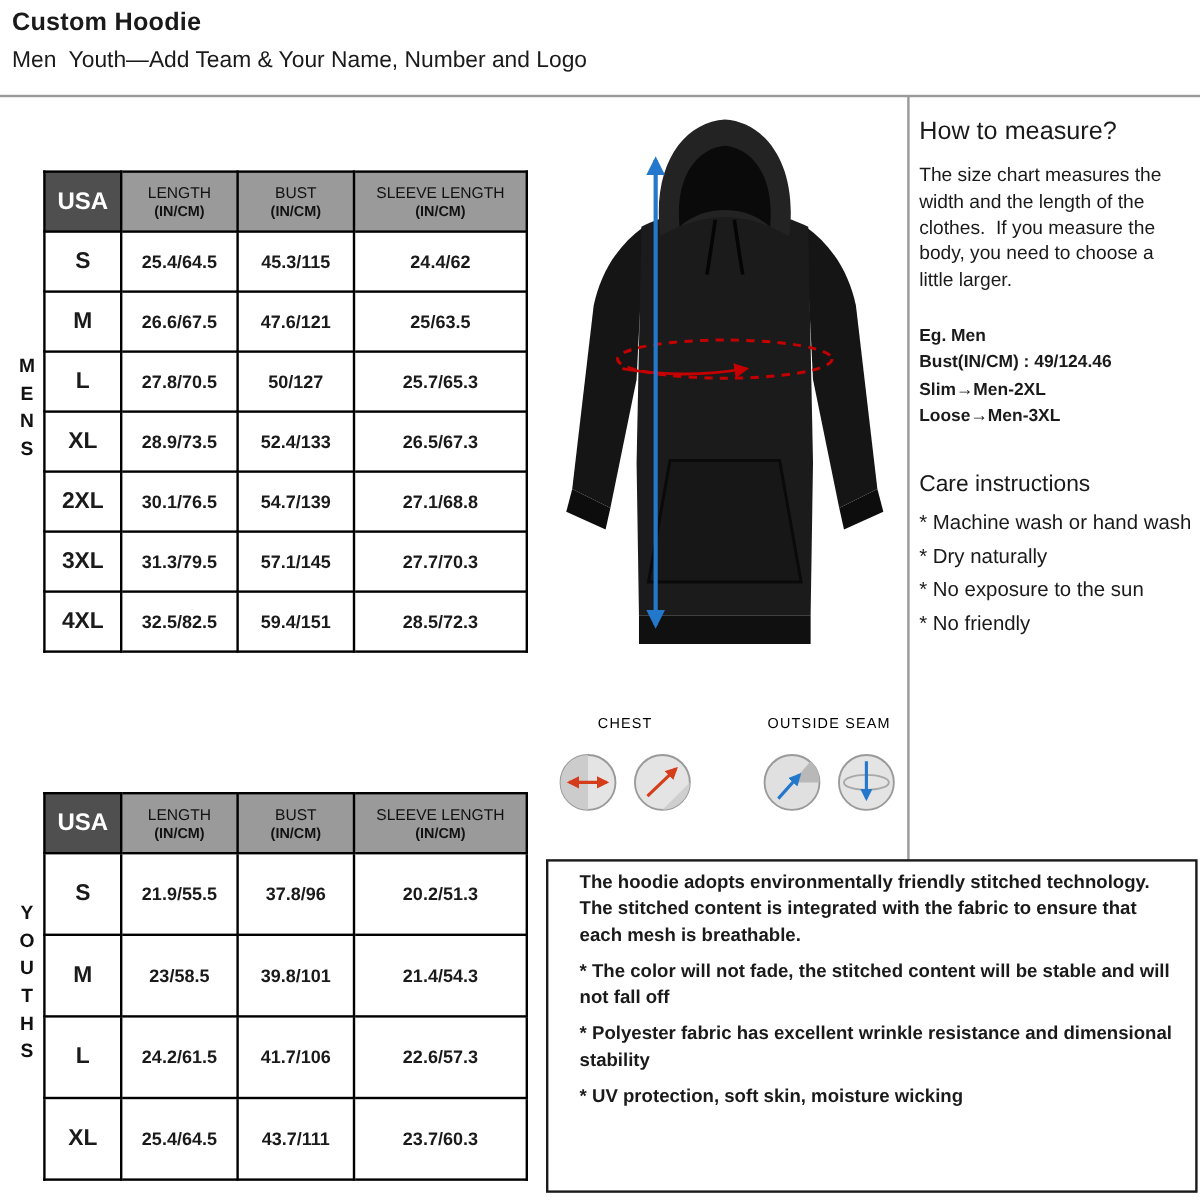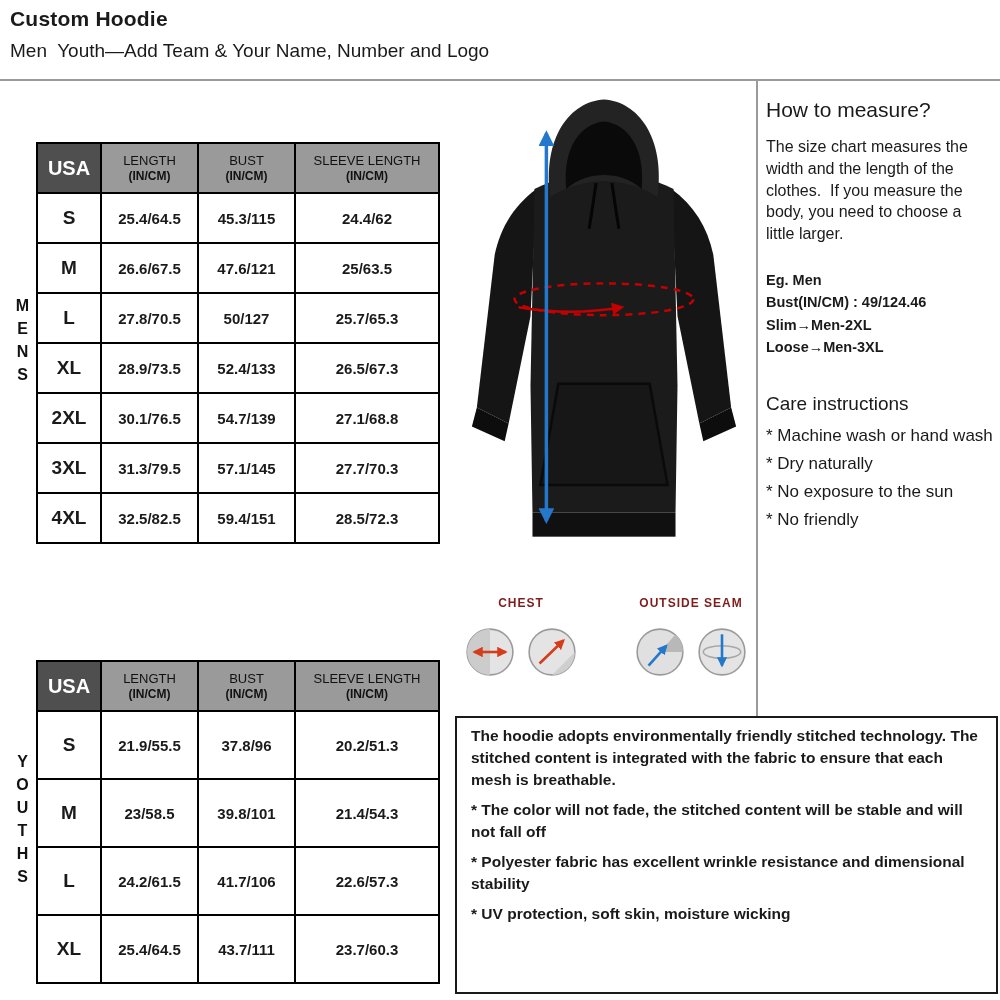--- a/index.html
+++ b/index.html
@@ -32,35 +32,35 @@
   .mens-section td { height:50px; }
   .youths-section td { height:68px; }
 
   
   .hoodie { position:absolute; left:455px; top:86px; width:298px; height:505px; }
   .hoodie svg { width:100%; height:100%; display:block; }
 
   
   .measure-strip { position:absolute; left:458px; top:596px; width:296px; display:flex; justify-content:space-between; padding:0 6px; }
   .measure-group { display:flex; flex-direction:column; align-items:center; }
-  .measure-label { font-size:12px; font-weight:700; letter-spacing:1px; color:#7f1d1d; margin-bottom:16px; }
+  .measure-label { font-size:12px; font-weight:400; letter-spacing:1px; color:#000000; margin-bottom:16px; }
   .measure-icons { display:flex; gap:10px; }
   .measure-icons svg { width:52px; height:52px; display:block; }
 
   
   .howto { position:absolute; left:766px; top:98px; width:228px; }
   .howto-heading { font-size:21px; font-weight:400; margin-bottom:14px; }
   .howto-body { font-size:16px; line-height:1.36; white-space:pre-wrap; }
   .example-block { margin-top:24px; font-size:14.5px; font-weight:700; line-height:1.55; }
   .care-heading { font-size:19px; font-weight:400; margin-top:34px; margin-bottom:10px; }
   .care-item { font-size:17px; line-height:1.3; margin-bottom:6px; }
 
   
   .features { position:absolute; left:455px; top:716px; width:543px; height:278px;
-              border:2px solid #1a1a1a; padding:7px 10px 6px 14px;
+              border:2px solid #1a1a1a; padding:7px 10px 6px 26px;
               font-size:15.5px; font-weight:700; line-height:1.42; }
   .features .intro { margin-bottom:8px; }
   .features .feature-item { margin-bottom:8px; }
 </style>
 </head>
 <body>
 
 <div class="page">
 
   <div class="title">Custom Hoodie</div>

